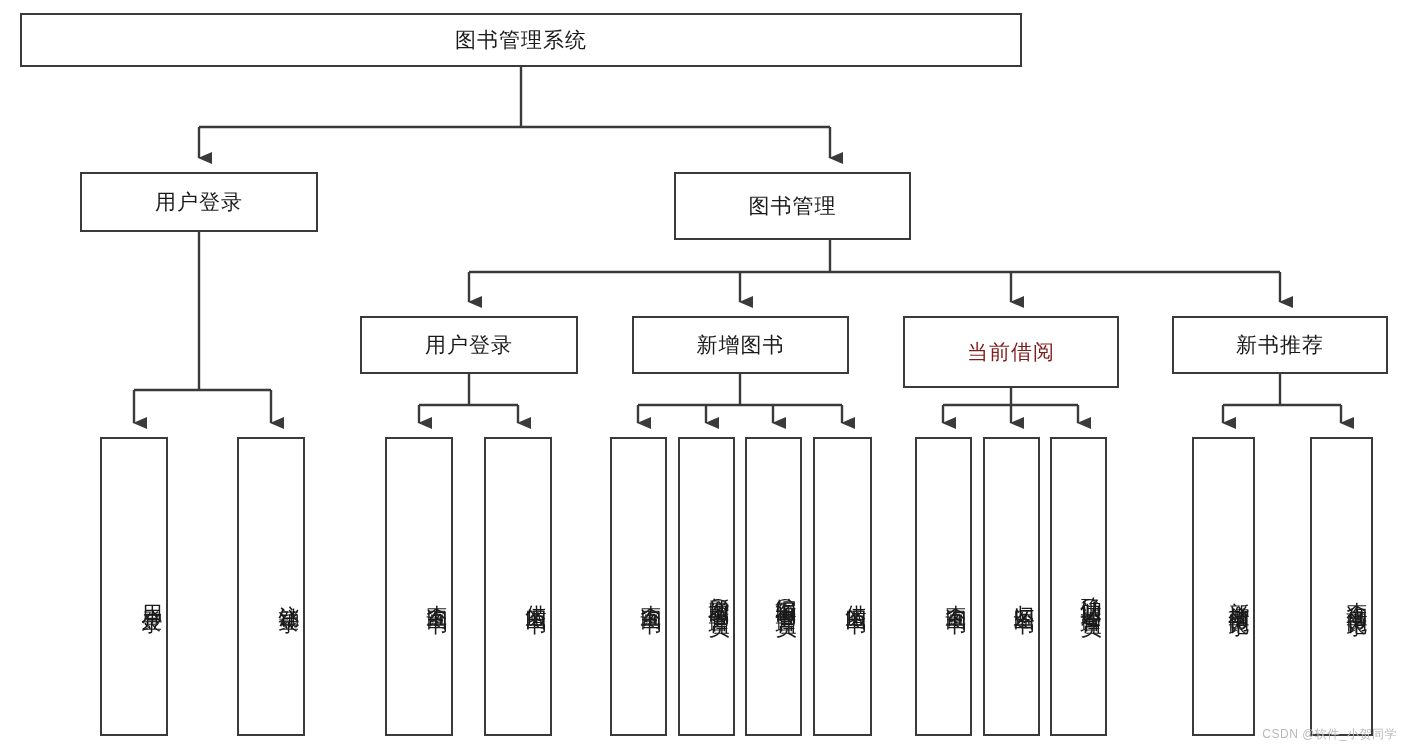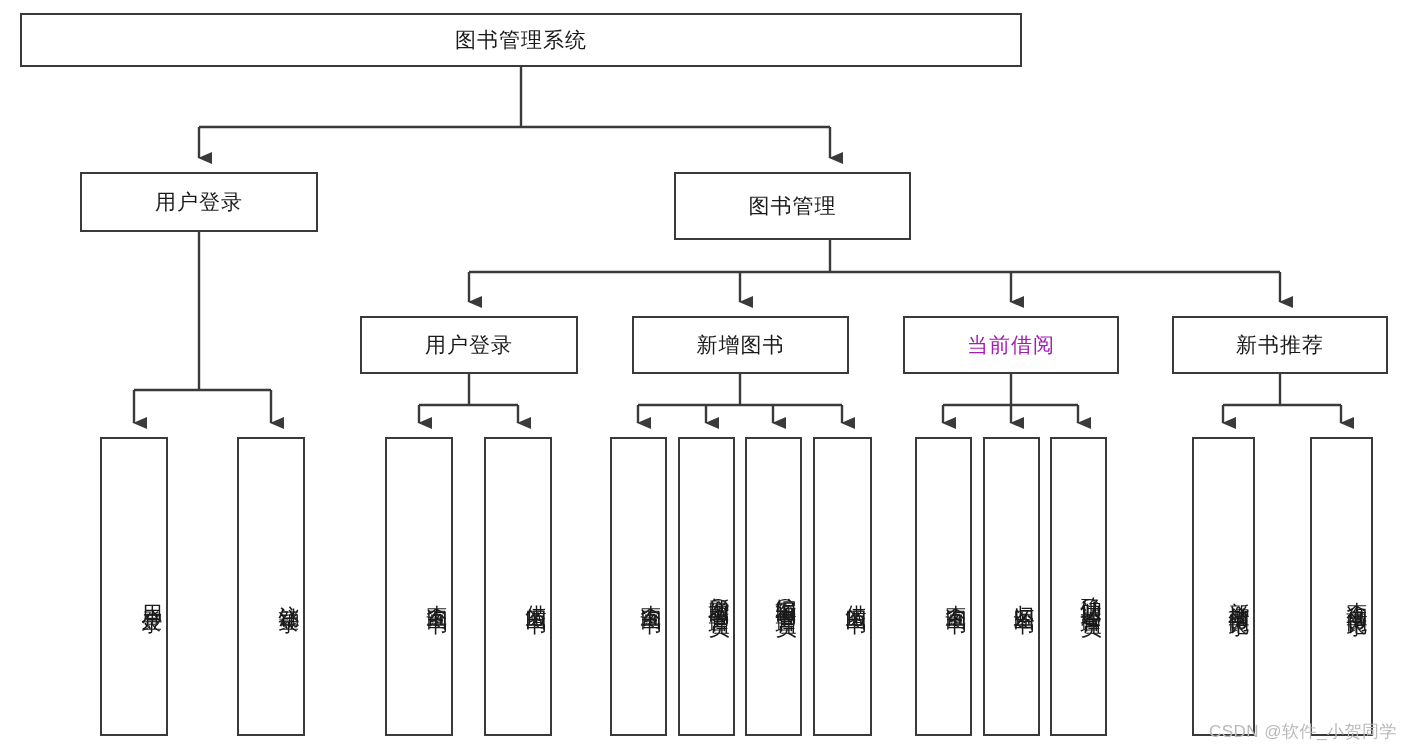--- a/index.html
+++ b/index.html
@@ -52,21 +52,21 @@
   }
   .node.vert > span {
     writing-mode: vertical-rl;
     text-orientation: upright;
     display: block;
   }
   #watermark {
     position: absolute;
     right: 8px;
     bottom: 4px;
-    font-size: 17px;
+    font-size: 12px;
     color: #b9b9b9;
     letter-spacing: 0.5px;
     white-space: nowrap;
   }
 </style>
 </head>
 <body>
 
 <div id="canvas" style="background: rgb(255, 255, 255);">
 
@@ -145,21 +145,21 @@
   <div class="node horiz" style="left: 674px; top: 172px; width: 237px; height: 68px; border-color: rgb(58, 58, 58); color: rgb(26, 26, 26);">
     <span>图书管理</span>
   </div>
 
   <div class="node horiz" style="left: 360px; top: 316px; width: 218px; height: 58px; border-color: rgb(58, 58, 58); color: rgb(26, 26, 26);">
     <span>用户登录</span>
   </div>
   <div class="node horiz" style="left: 632px; top: 316px; width: 217px; height: 58px; border-color: rgb(58, 58, 58); color: rgb(26, 26, 26);">
     <span>新增图书</span>
   </div>
-  <div class="node horiz" style="left: 903px; top: 316px; width: 216px; height: 58px; border-color: rgb(58, 58, 58); color: #a21caf;">
+  <div class="node horiz" style="left: 903px; top: 316px; width: 216px; height: 72px; border-color: rgb(58, 58, 58); color: #7f1d1d;">
     <span>当前借阅</span>
   </div>
   <div class="node horiz" style="left: 1172px; top: 316px; width: 216px; height: 58px; border-color: rgb(58, 58, 58); color: rgb(26, 26, 26);">
     <span>新书推荐</span>
   </div>
 
   <div class="node vert" style="left: 100px; top: 437px; width: 68px; height: 299px; border-color: rgb(58, 58, 58); color: rgb(26, 26, 26);">
     <span>用户登录</span>
   </div>
   <div class="node vert" style="left: 237px; top: 437px; width: 68px; height: 299px; border-color: rgb(58, 58, 58); color: rgb(26, 26, 26);">

